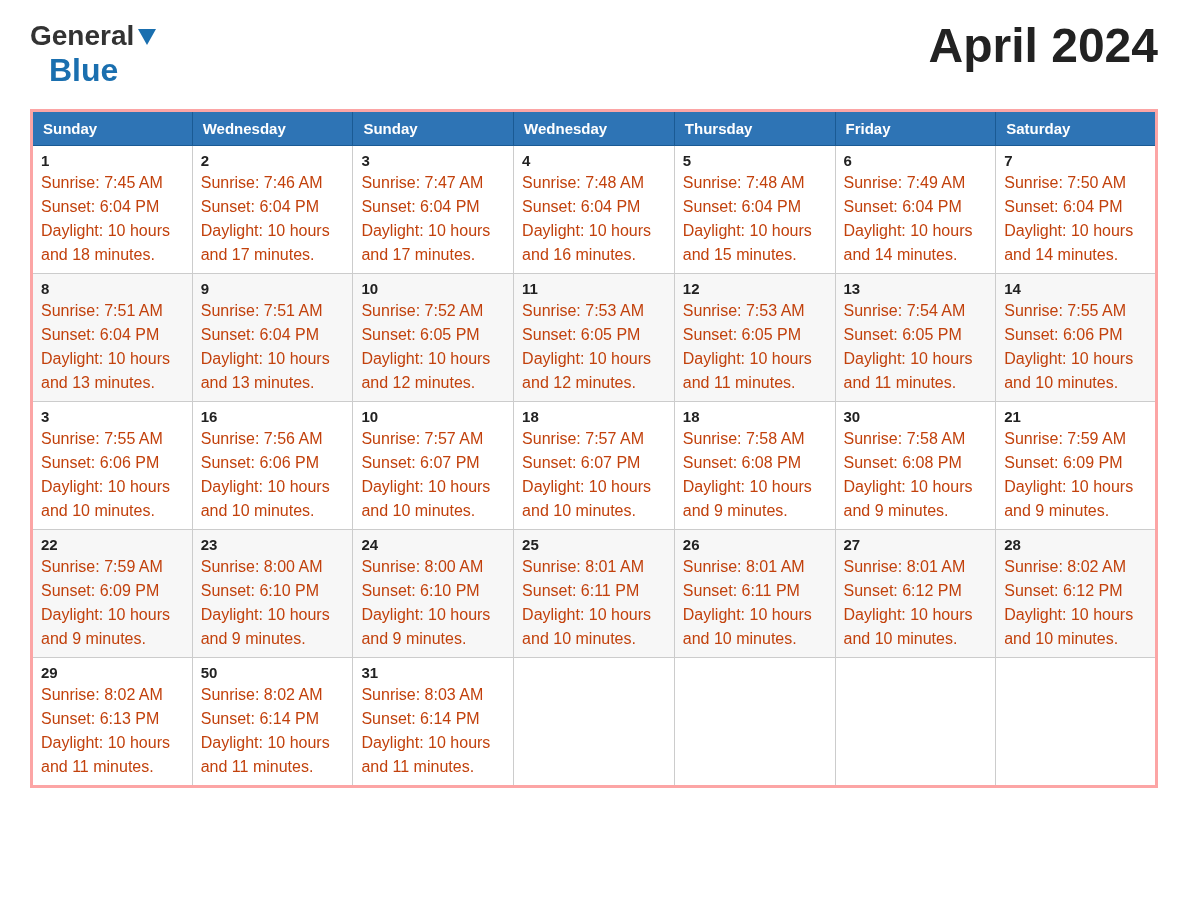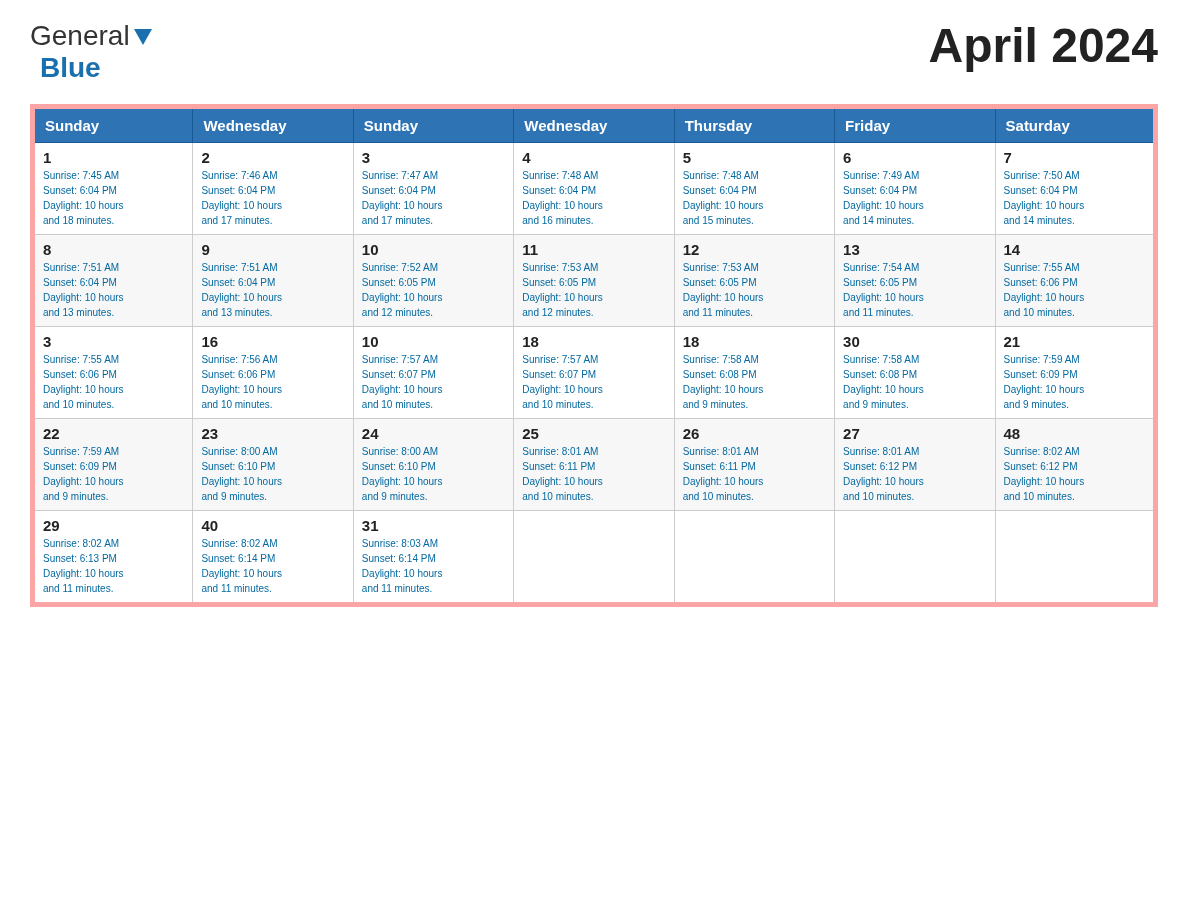--- a/index.html
+++ b/index.html
@@ -26,21 +26,21 @@
       line-height: 1.1;
     }
     .location-title {
       font-size: 22px;
       color: #444;
       margin-top: 4px;
     }
     .calendar-table {
       width: 100%;
       border-collapse: collapse;
-      border: 5px solid #fca5a5;
+      border: 3px solid #fca5a5;
     }
     .calendar-table th {
       background-color: #2e74b5;
       color: #ffffff;
       font-size: 15px;
       font-weight: bold;
       padding: 8px 10px;
       text-align: left;
       border: 1px solid #1a5a94;
     }
@@ -57,49 +57,49 @@
     .calendar-table tr:nth-child(even) td {
       background-color: #f7f7f7;
     }
     .day-number {
       font-size: 15px;
       font-weight: bold;
       display: block;
       margin-bottom: 2px;
     }
     .day-info {
-      font-size: 10px;
+      font-size: 16px;
       line-height: 1.5;
-      color: #0369a1;
+      color: #c2410c;
     }
     .empty-cell {
       background: #fff;
     }
     .logo-wrapper {
       display: flex;
       flex-direction: column;
     }
     .logo-top {
       display: flex;
       align-items: center;
     }
   </style>
 </head>
 <body>
 
 <div class="header-section">
   <div class="logo-wrapper">
     <div class="logo-top">
-      <span style="font-size:28px;font-weight:normal;color:#333;font-family:Arial,sans-serif;">General</span>
+      <span style="font-size:28px;font-weight:bold;color:#333;font-family:Arial,sans-serif;">General</span>
       <svg width="22" height="22" viewBox="0 0 22 22" style="margin-left:2px;margin-top:0px;">
         <polygon points="2,4 20,4 11,20" fill="#1a6faf"></polygon>
       </svg>
     </div>
     <div>
-      <span style="font-size:28px;font-weight:bold;color:#1a6faf;font-family:Arial,sans-serif;margin-left:10px;">Blue</span>
+      <span style="font-size:32px;font-weight:bold;color:#1a6faf;font-family:Arial,sans-serif;margin-left:19px;">Blue</span>
     </div>
   </div>
   <div class="title-section">
     <div class="month-title">April 2024</div>
   </div>
 </div>
 
 <table class="calendar-table">
   <thead>
     <tr>
@@ -222,31 +222,31 @@
         </td>
         <td>
           <span class="day-number">26</span>
           <span class="day-info">Sunrise: 8:01 AM<br>Sunset: 6:11 PM<br>Daylight: 10 hours<br>and 10 minutes.</span>
         </td>
         <td>
           <span class="day-number">27</span>
           <span class="day-info">Sunrise: 8:01 AM<br>Sunset: 6:12 PM<br>Daylight: 10 hours<br>and 10 minutes.</span>
         </td>
         <td>
-          <span class="day-number">48</span>
+          <span class="day-number">28</span>
           <span class="day-info">Sunrise: 8:02 AM<br>Sunset: 6:12 PM<br>Daylight: 10 hours<br>and 10 minutes.</span>
         </td>
       </tr>
       <tr>
         <td>
           <span class="day-number">29</span>
           <span class="day-info">Sunrise: 8:02 AM<br>Sunset: 6:13 PM<br>Daylight: 10 hours<br>and 11 minutes.</span>
         </td>
         <td>
-          <span class="day-number">40</span>
+          <span class="day-number">50</span>
           <span class="day-info">Sunrise: 8:02 AM<br>Sunset: 6:14 PM<br>Daylight: 10 hours<br>and 11 minutes.</span>
         </td>
         <td>
           <span class="day-number">31</span>
           <span class="day-info">Sunrise: 8:03 AM<br>Sunset: 6:14 PM<br>Daylight: 10 hours<br>and 11 minutes.</span>
         </td>
         <td class="empty-cell"></td>
         <td class="empty-cell"></td>
         <td class="empty-cell"></td>
         <td class="empty-cell"></td>

